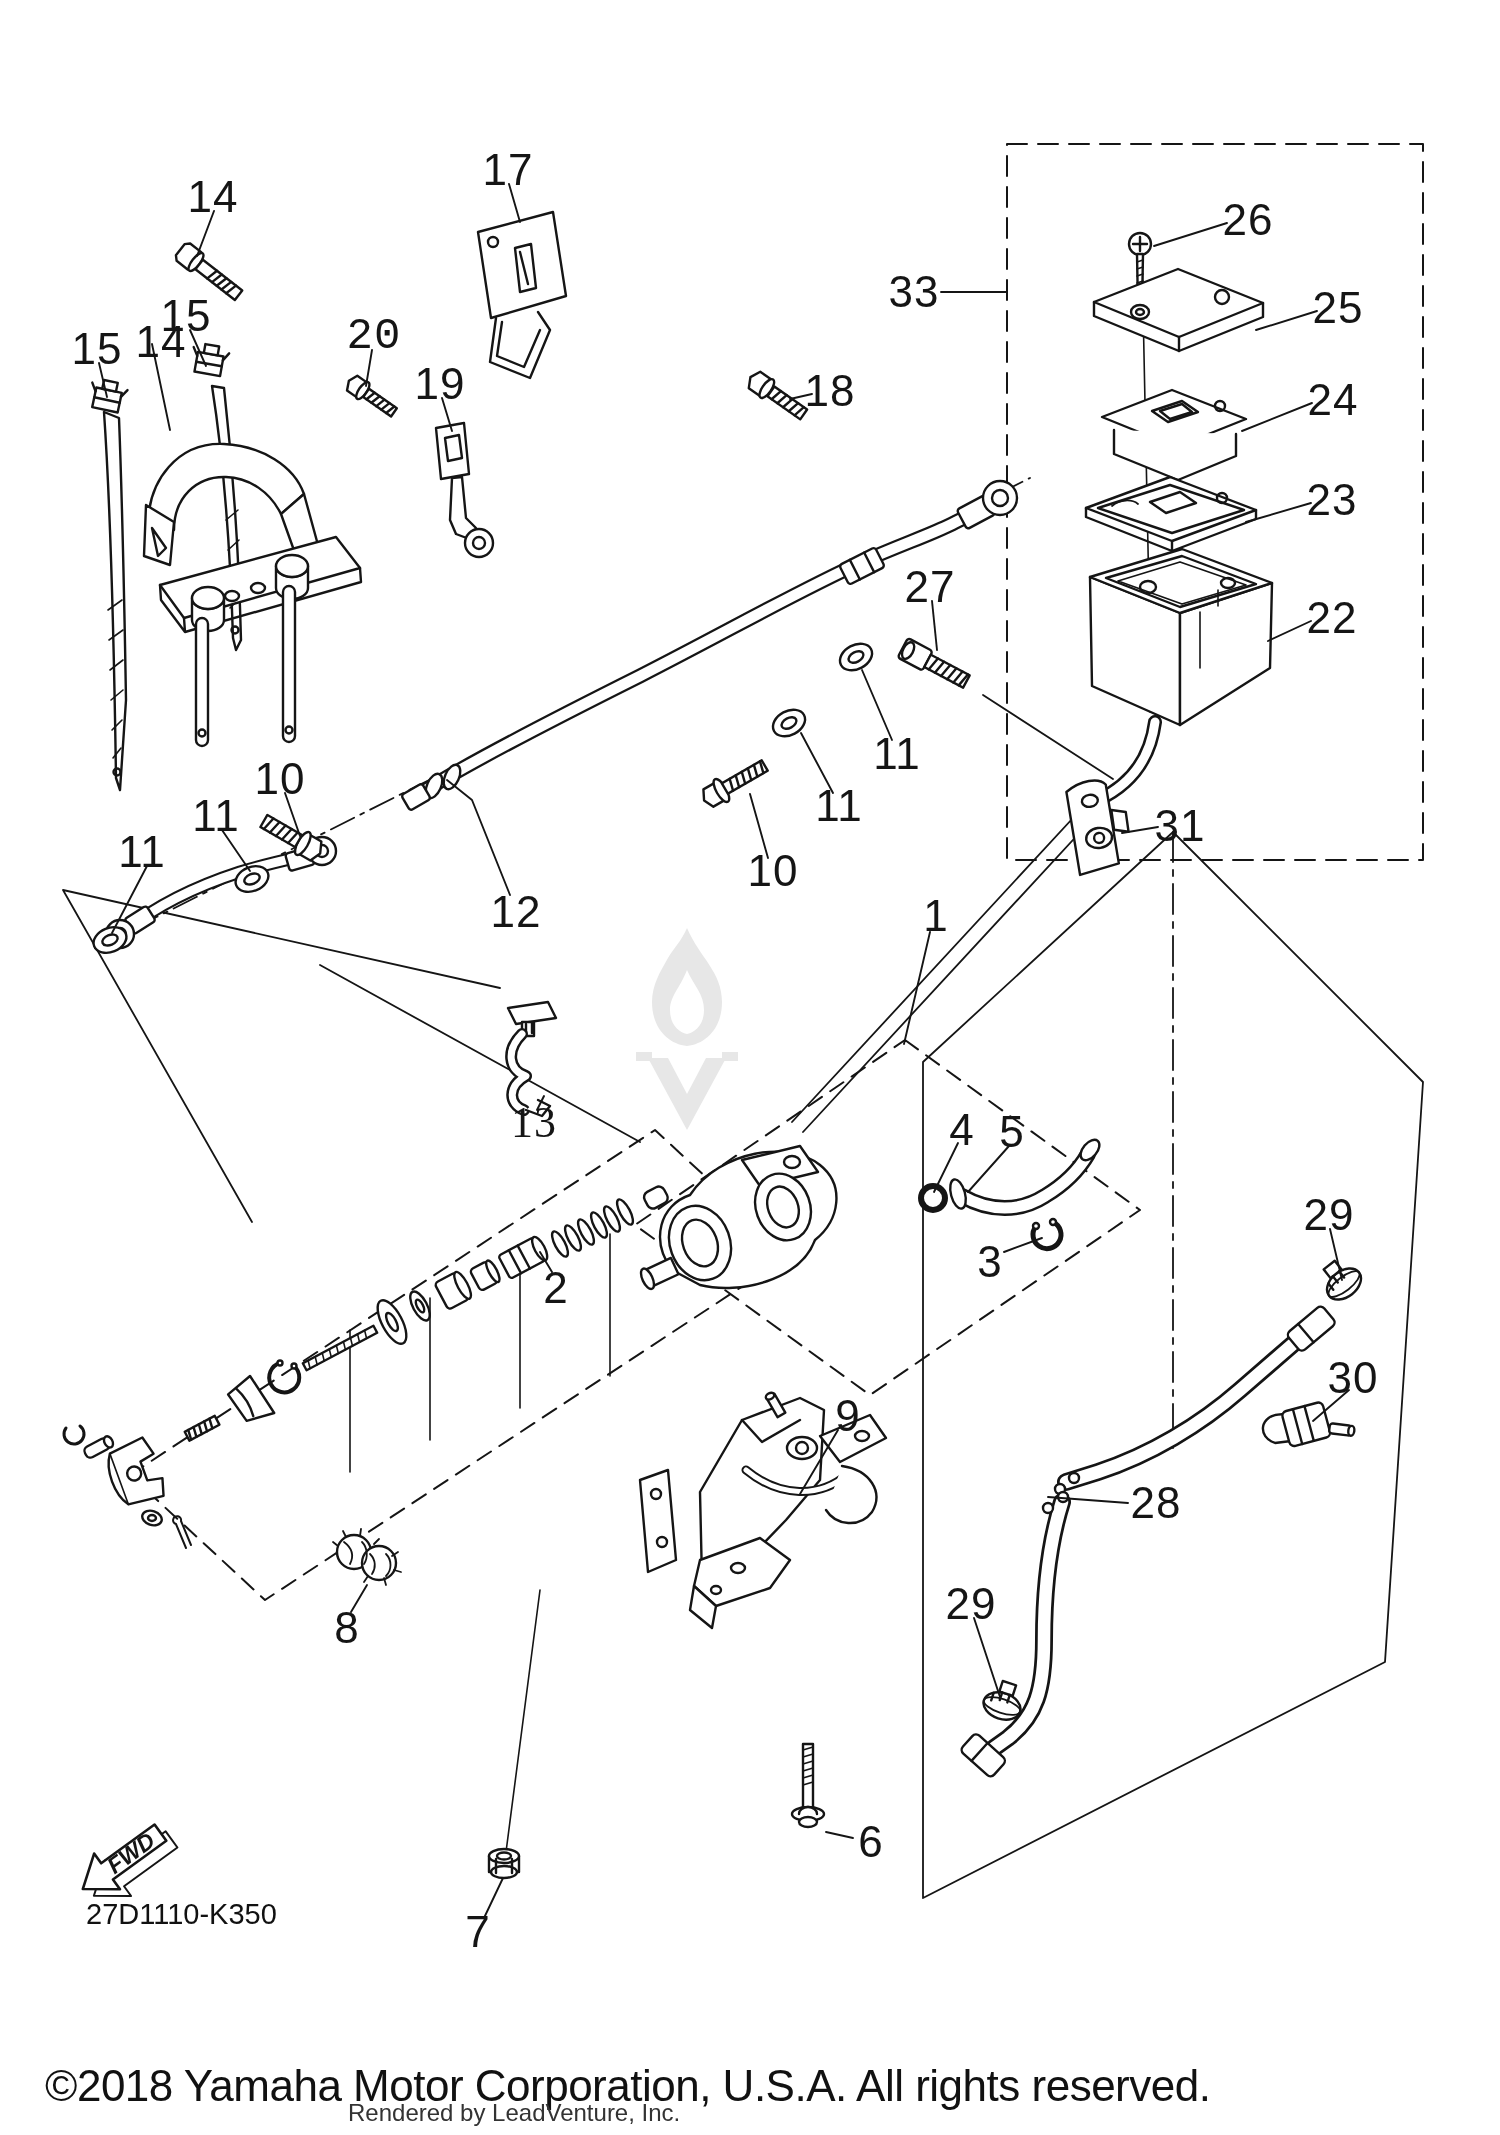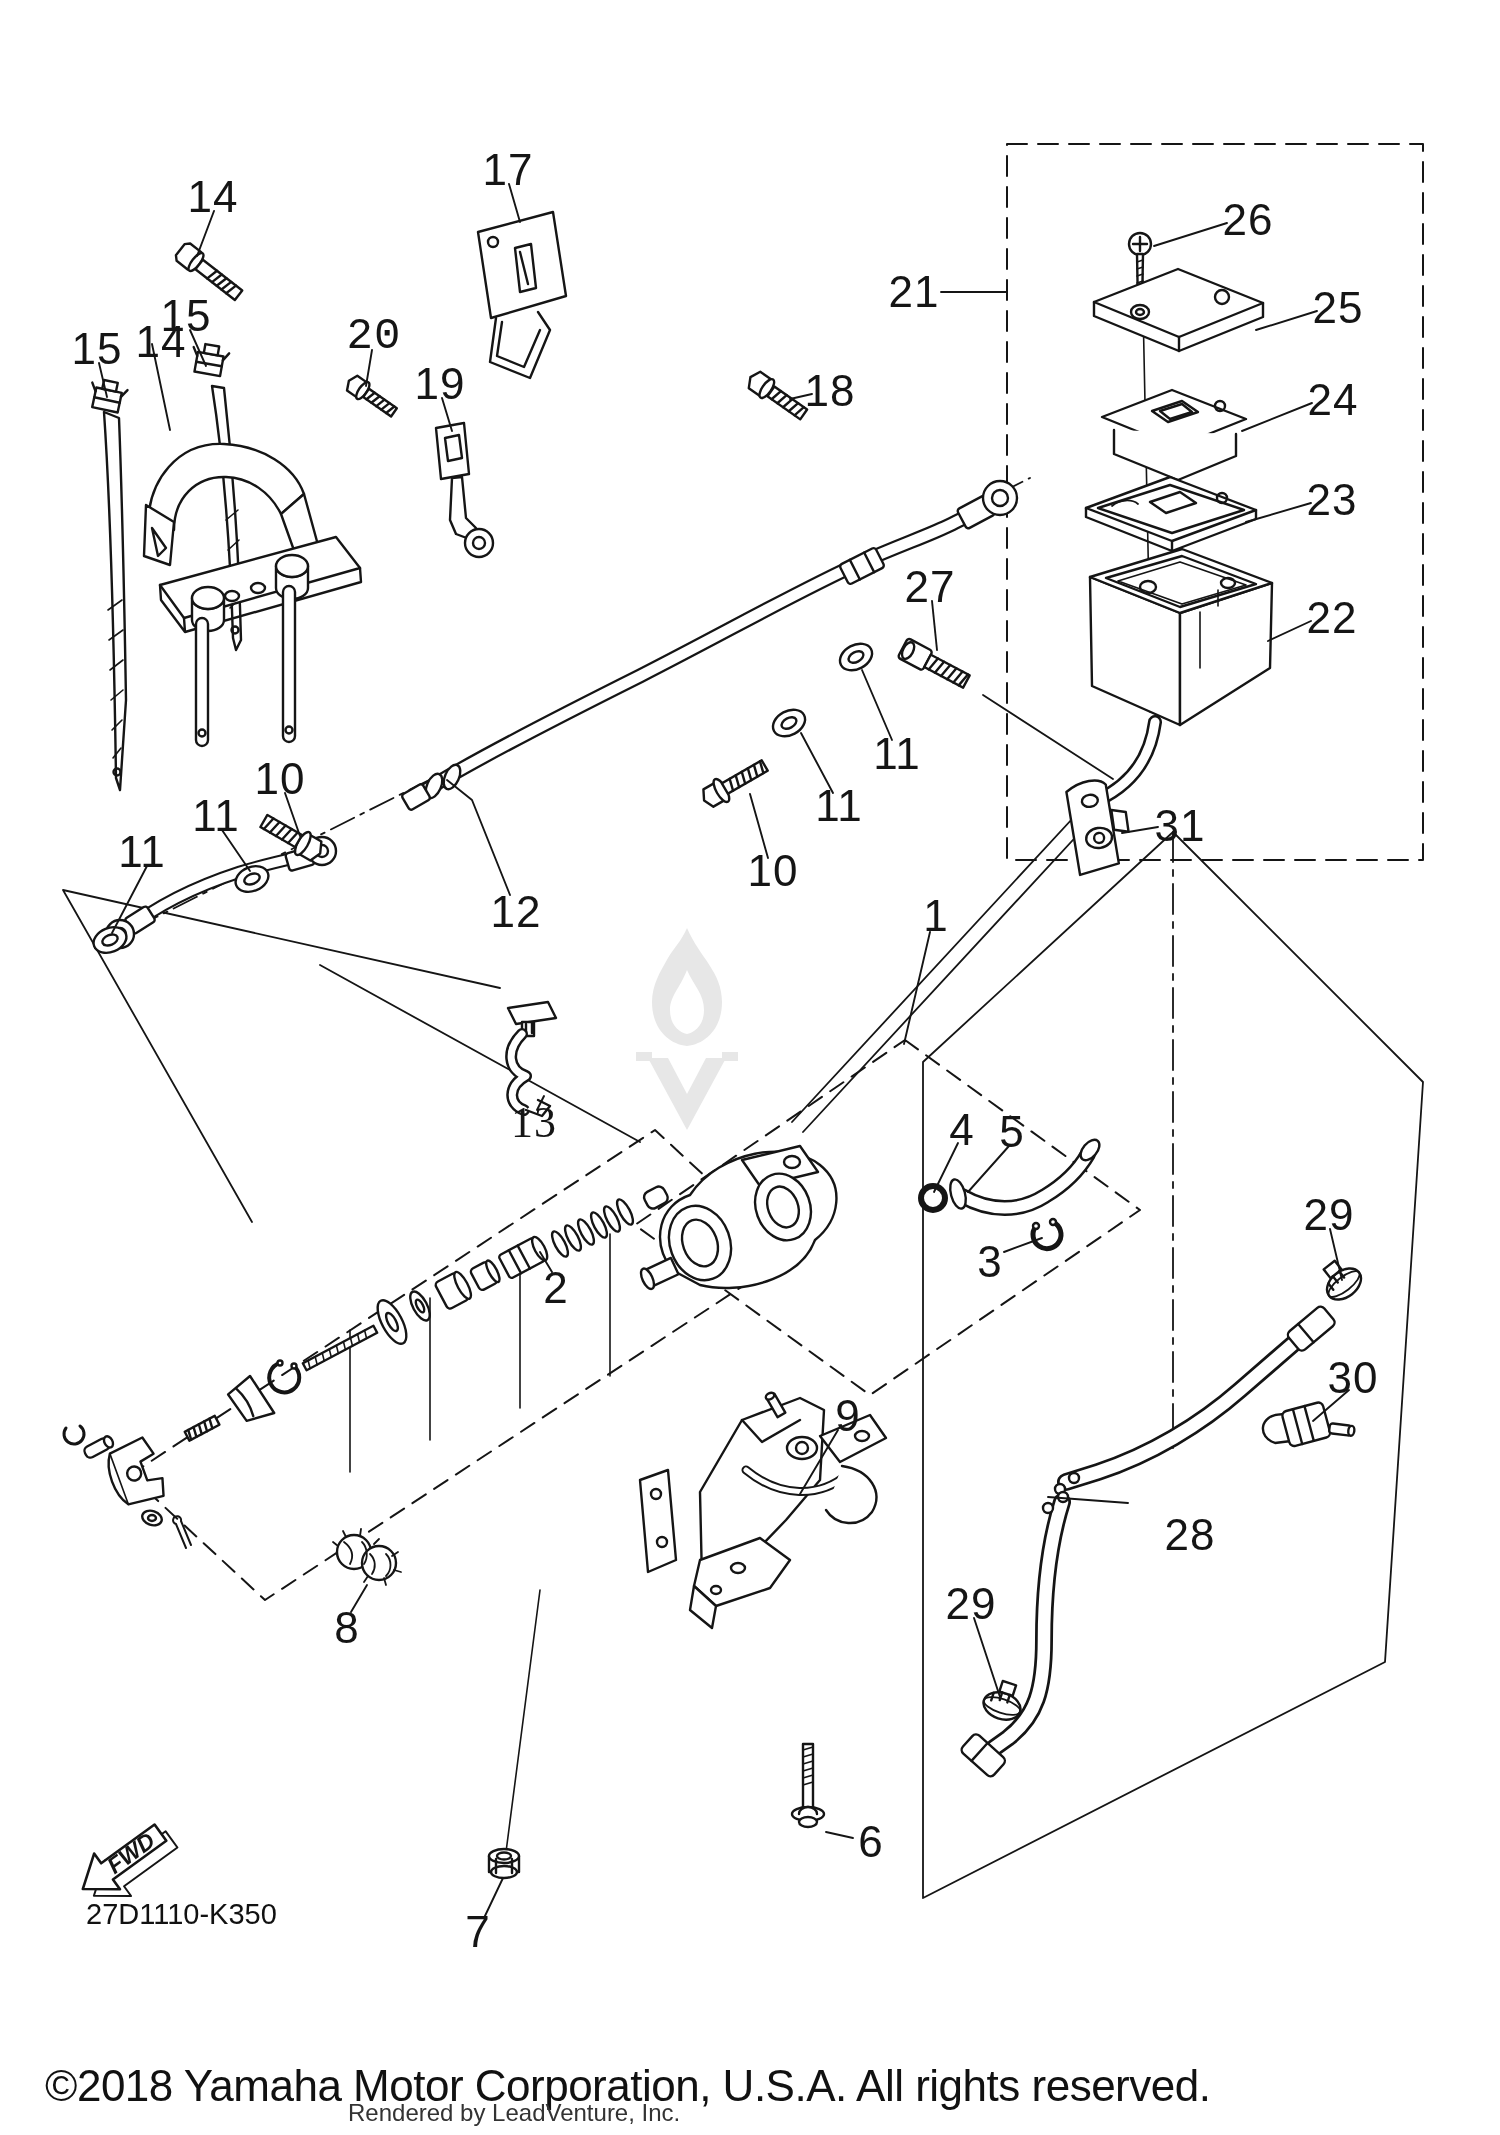--- a/index.html
+++ b/index.html
@@ -659,28 +659,28 @@
       <div class="callout" style="left: 516px; top: 912px;">12</div>
       <div class="callout" style="left: 534px; top: 1123px; font-family: Liberation Serif, serif;">13</div>
       <div class="callout" style="left: 148px; top: 342px; margin-left: 13px;">14</div>
       <div class="callout" style="left: 97px; top: 349px;">15</div>
       <div class="callout" style="left: 186px; top: 316px;">15</div>
       <div class="callout" style="left: 213px; top: 197px;">14</div>
       <div class="callout" style="left: 508px; top: 170px;">17</div>
       <div class="callout" style="left: 830px; top: 391px;">18</div>
       <div class="callout" style="left: 440px; top: 384px;">19</div>
       <div class="callout" style="left: 374px; top: 336px; font-family: Liberation Mono, monospace;">20</div>
-      <div class="callout" style="left: 914px; top: 292px;">21</div>
+      <div class="callout" style="left: 914px; top: 292px;">33</div>
       <div class="callout" style="left: 1332px; top: 618px;">22</div>
       <div class="callout" style="left: 1332px; top: 500px;">23</div>
       <div class="callout" style="left: 1333px; top: 400px;">24</div>
       <div class="callout" style="left: 1338px; top: 308px;">25</div>
       <div class="callout" style="left: 1248px; top: 220px;">26</div>
       <div class="callout" style="left: 930px; top: 587px;">27</div>
-      <div class="callout" style="left: 1190px; top: 1503px; margin-top: 32px;">28</div>
+      <div class="callout" style="left: 1156px; top: 1503px;">28</div>
       <div class="callout" style="left: 1329px; top: 1215px;">29</div>
       <div class="callout" style="left: 971px; top: 1604px;">29</div>
       <div class="callout" style="left: 1353px; top: 1378px;">30</div>
       <div class="callout" style="left: 1180px; top: 826px;">31</div>
     </div>
 <div class="part-number">27D1110-K350</div>
 <div class="copyright">©2018 Yamaha Motor Corporation, U.S.A. All rights reserved.</div>
 <div class="rendered-by">Rendered by LeadVenture, Inc.</div>
 
 </div>

